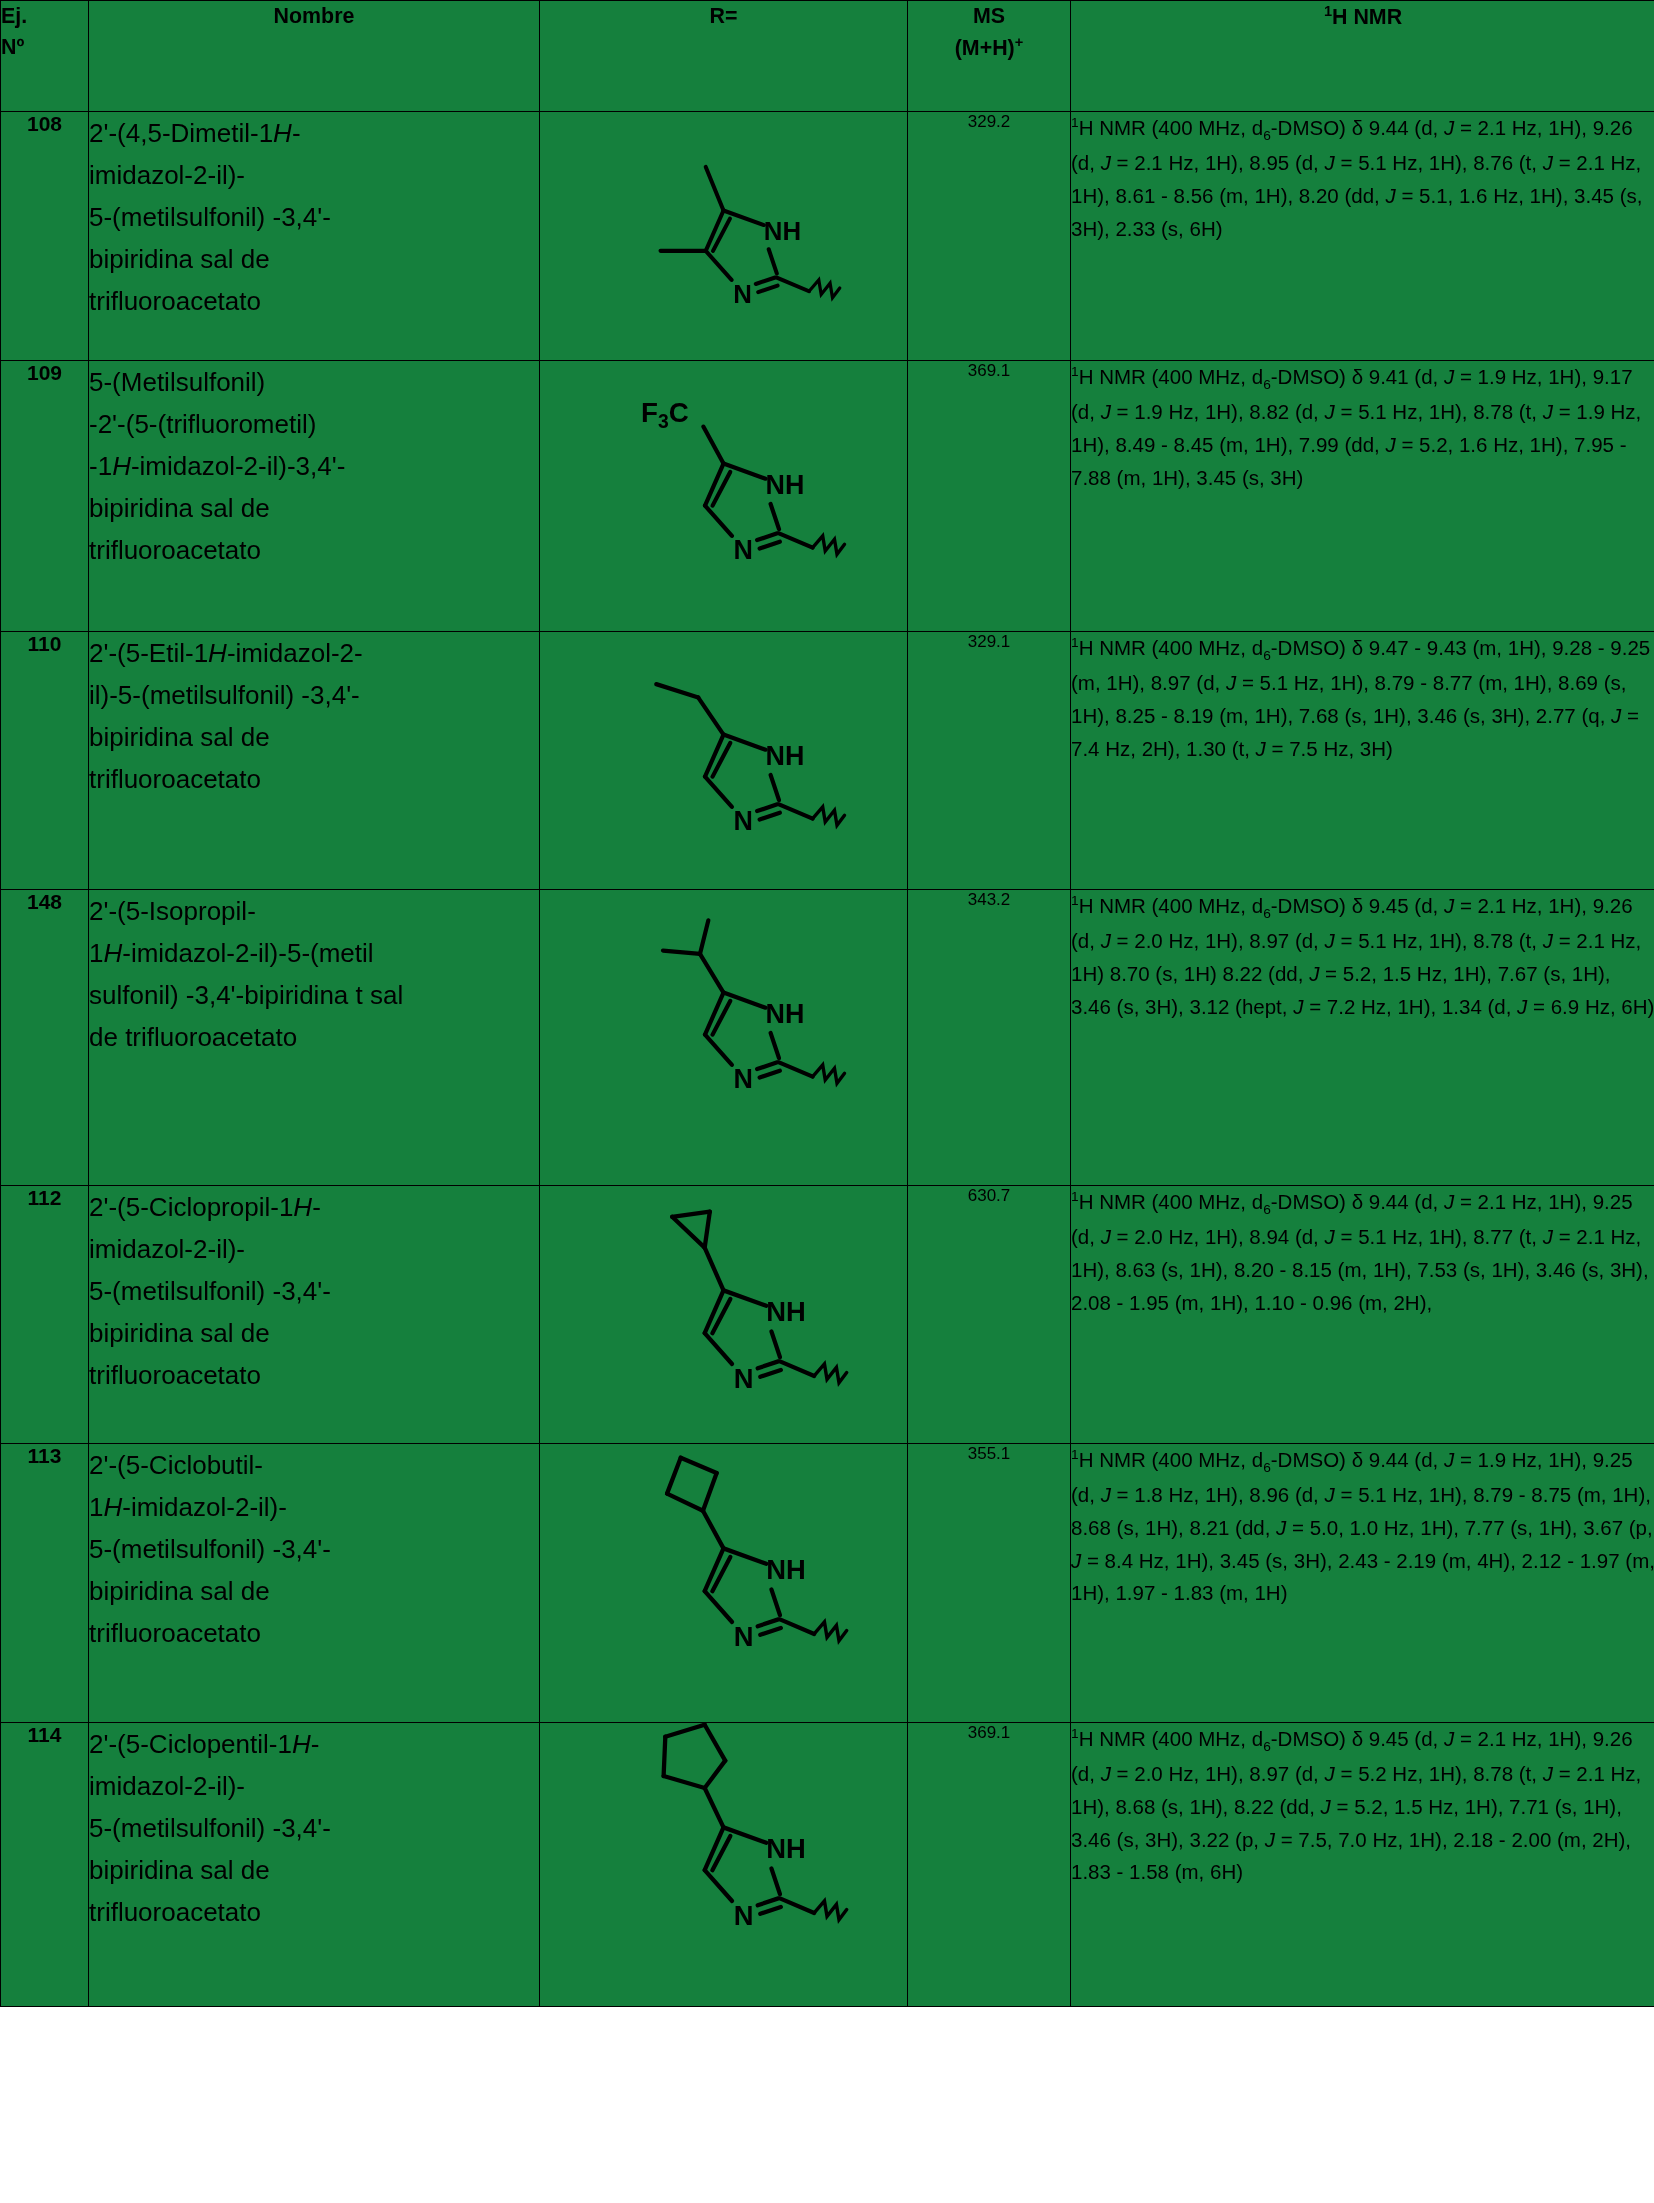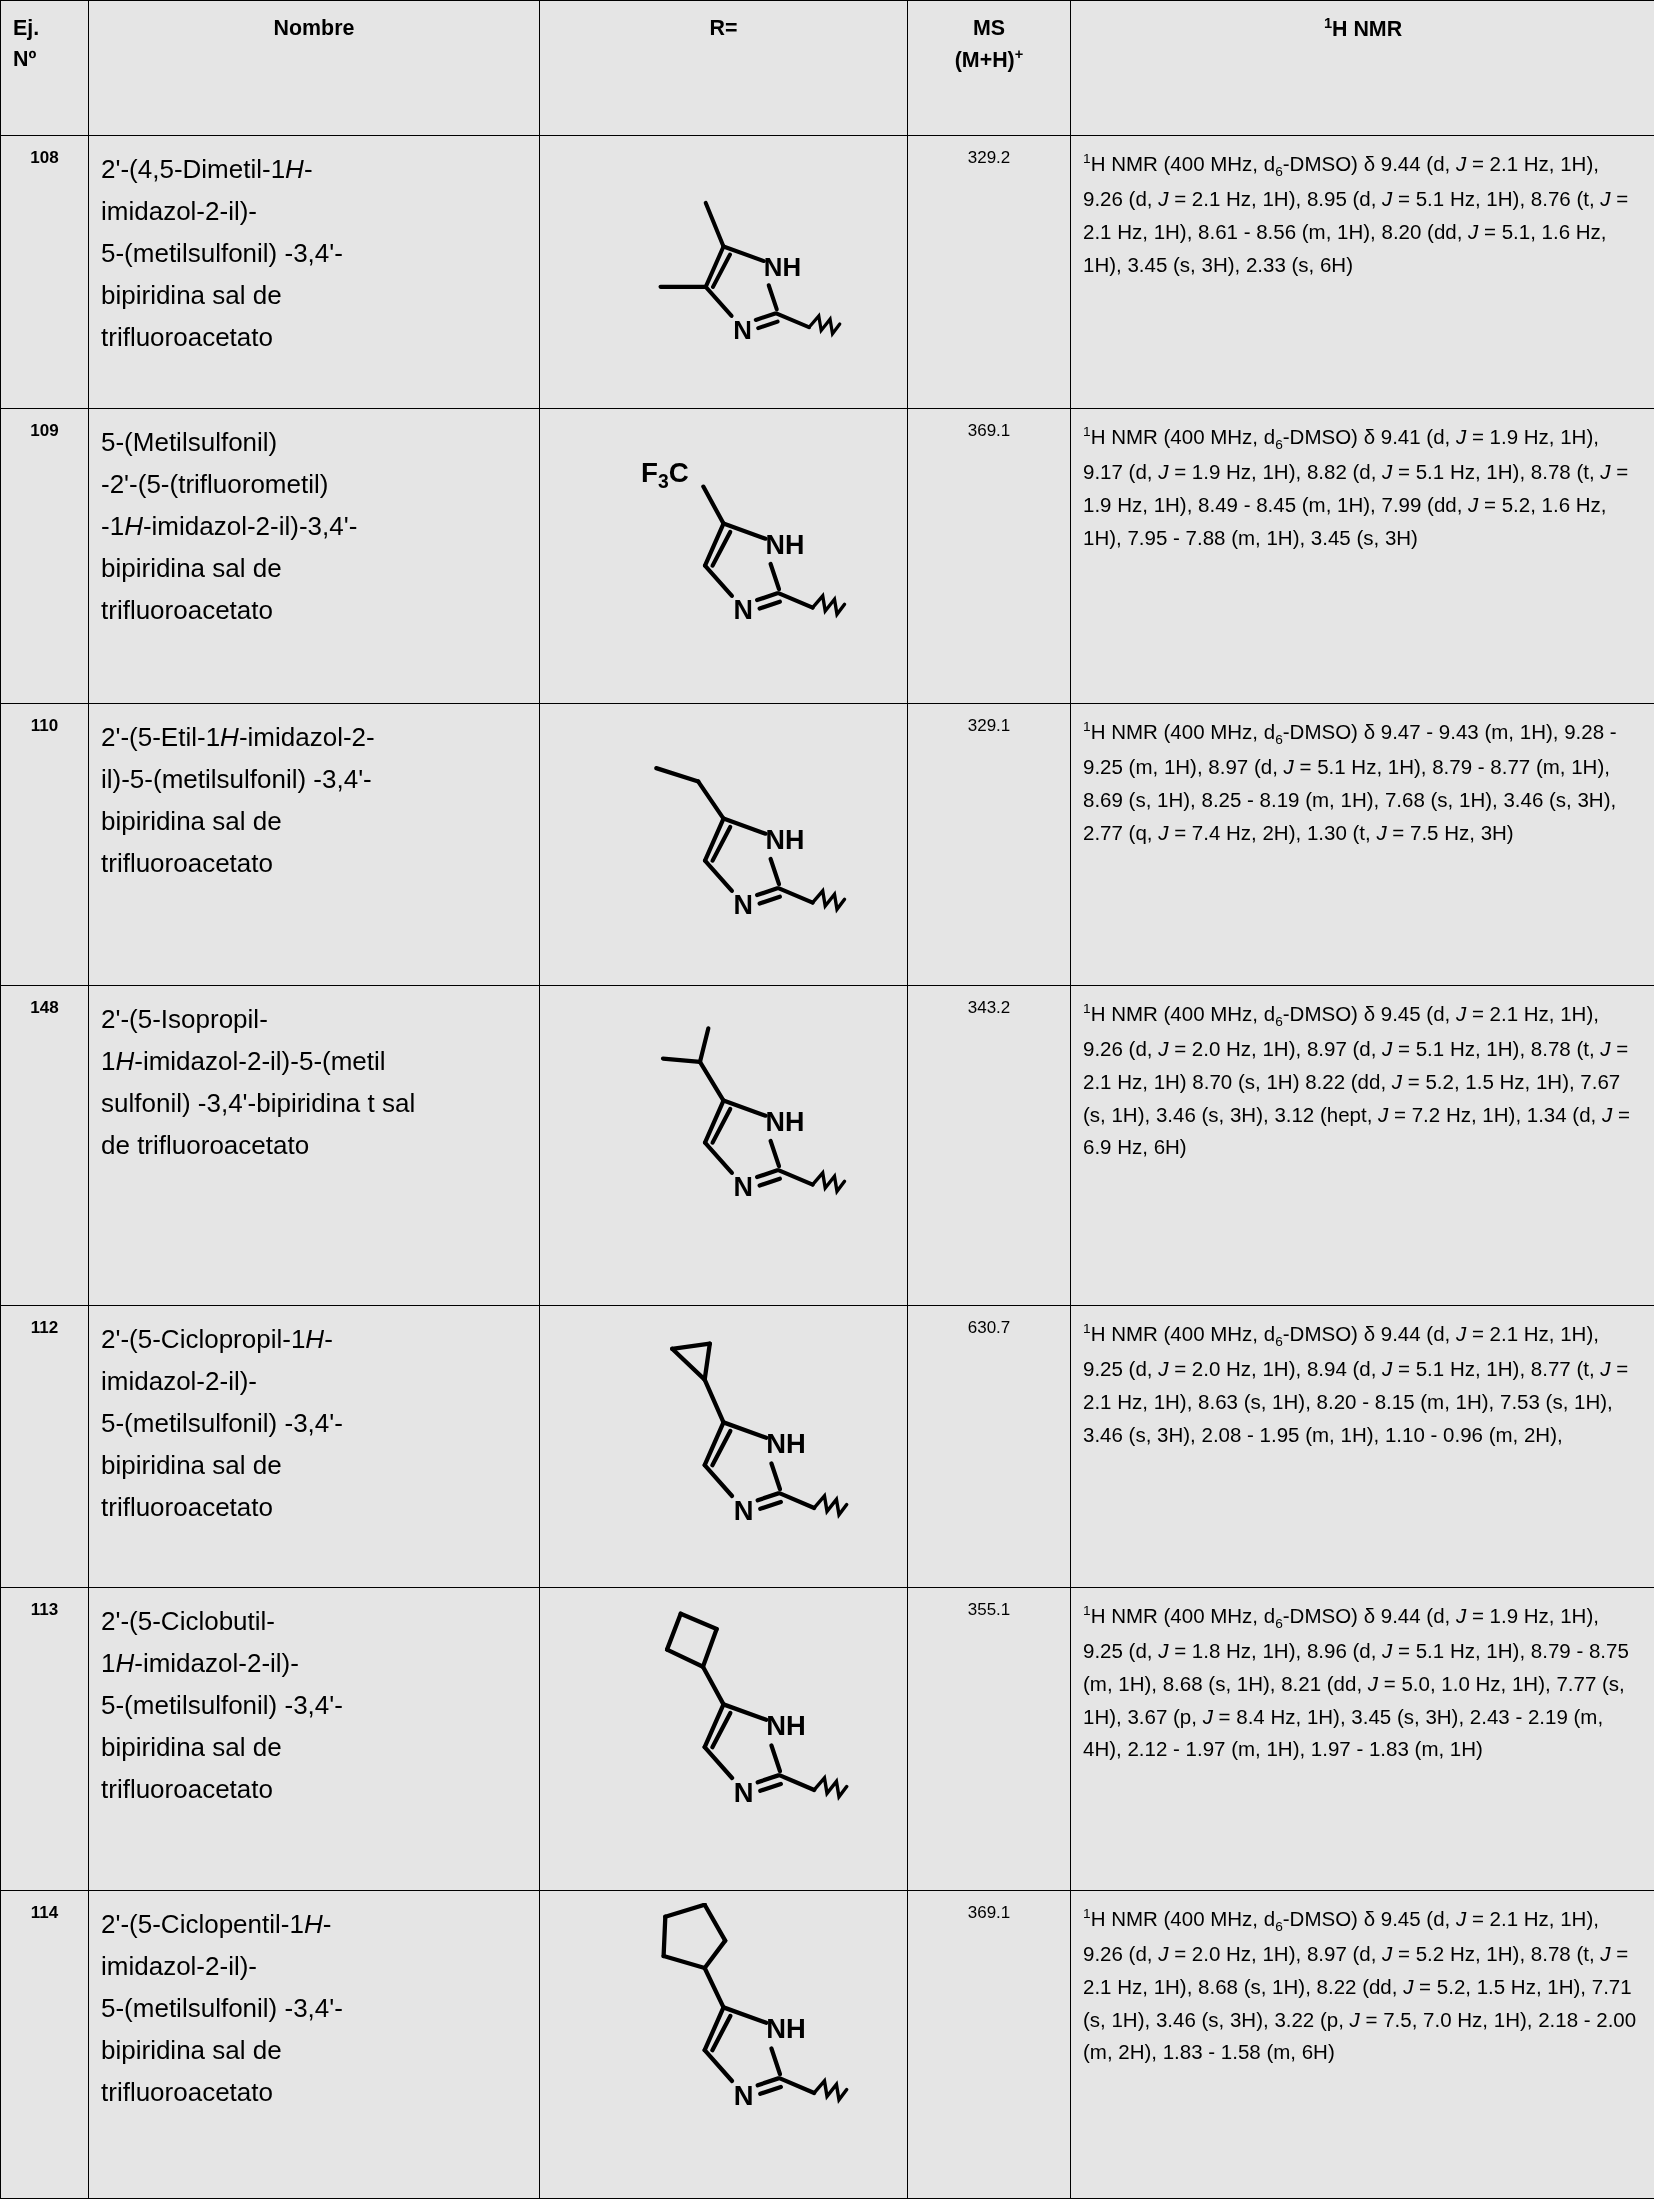--- a/index.html
+++ b/index.html
@@ -22,22 +22,22 @@
   }
   table.examples {
     border-collapse: collapse;
     table-layout: fixed;
     width: 1655px;
     margin: 0;
   }
   table.examples td, table.examples th {
     border: 1.7px solid #000000;
     vertical-align: top;
-    padding: 12px;
-    background: #e5e5e5;
+    padding: 0;
+    background: #15803d;
   }
   
   col.c-ej   { width: 88px; }
   col.c-nom  { width: 451px; }
   col.c-r    { width: 368px; }
   col.c-ms   { width: 163px; }
   col.c-nmr  { width: 585px; }
 
   thead th {
     border-bottom-width: 3.4px;
@@ -54,21 +54,21 @@
     vertical-align: middle;
   }
   .hdr-sub { display: block; }
   .hdr-sup { font-size: 14.6px; vertical-align: super; }
   .hdr-sup-plus { font-size: 14.6px; vertical-align: super; }
 
   td.ej {
     text-align: center;
     vertical-align: middle;
     font-weight: bold;
-    font-size: 17px;
+    font-size: 21px;
   }
   td.nombre {
     vertical-align: middle;
     font-size: 26px;
     line-height: 1.62;
     padding: 8.6px 15.4px 8.6px 26px;
     margin-left: 47px;
   }
   td.rgroup {
     text-align: right;

